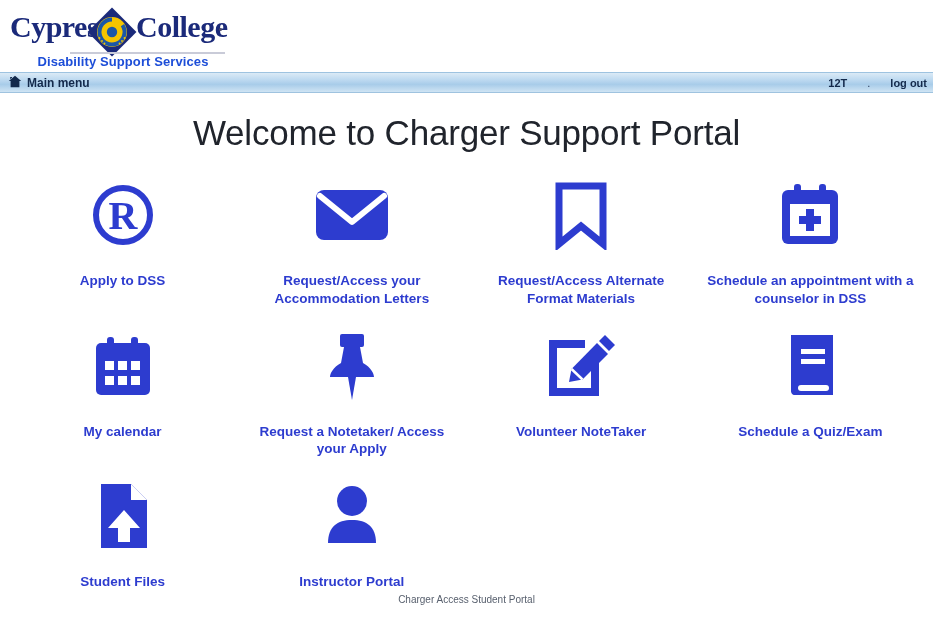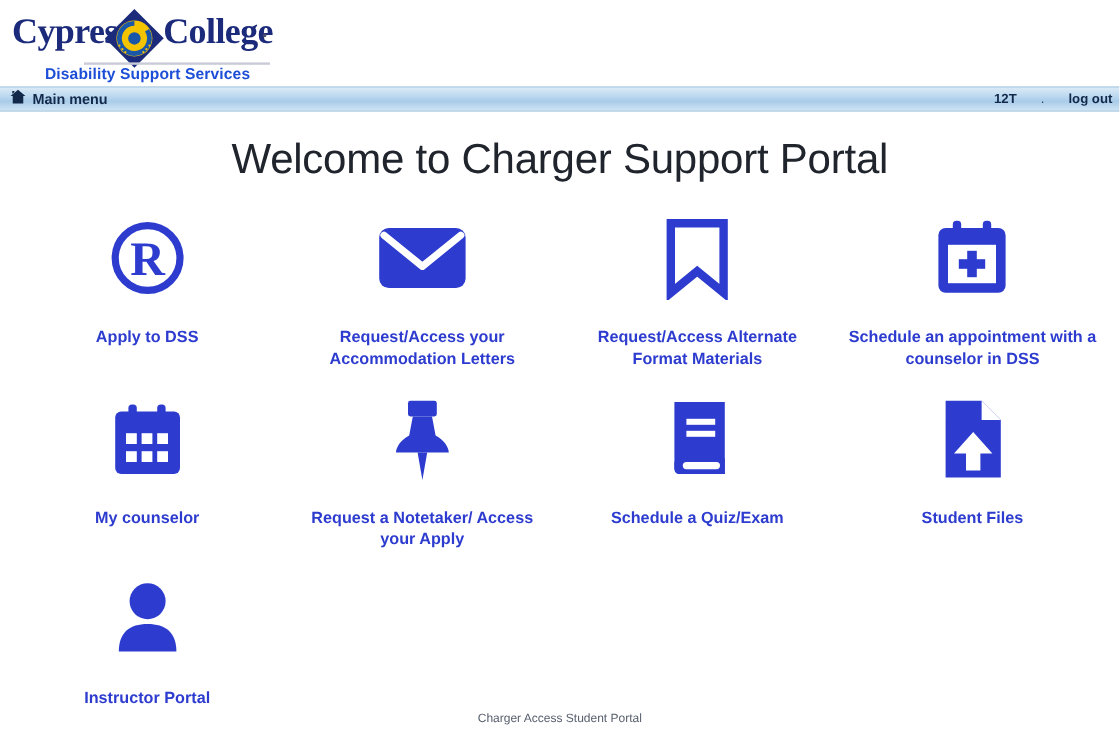--- a/index.html
+++ b/index.html
@@ -254,34 +254,45 @@
         <rect x="38" y="2" width="7" height="12" rx="3" fill="#2d3ccf"></rect>
         <rect x="3" y="8" width="54" height="52" rx="5" fill="#2d3ccf"></rect>
         <rect x="12" y="26" width="9" height="9" fill="#ffffff"></rect>
         <rect x="25" y="26" width="9" height="9" fill="#ffffff"></rect>
         <rect x="38" y="26" width="9" height="9" fill="#ffffff"></rect>
         <rect x="12" y="41" width="9" height="9" fill="#ffffff"></rect>
         <rect x="25" y="41" width="9" height="9" fill="#ffffff"></rect>
         <rect x="38" y="41" width="9" height="9" fill="#ffffff"></rect>
       </svg>
     </span>
-    <span class="tile-label">My counselor</span>
+    <span class="tile-label">My calendar</span>
   </a>
 
   <a class="tile" href="#">
     <span class="tile-icon">
       <svg width="64" height="72" viewBox="0 0 64 72">
         <rect x="20" y="4" width="24" height="13" rx="2" fill="#2d3ccf"></rect>
         <path d="M24 17 L40 17 L43 33 C51 37 54 44 54 47 L10 47 C10 44 13 37 21 33 Z" fill="#2d3ccf"></path>
         <path d="M28 47 L36 47 L32 70 Z" fill="#2d3ccf"></path>
       </svg>
     </span>
     <span class="tile-label">Request a Notetaker/ Access your Apply</span>
   </a>
 
+  <a class="tile" href="#">
+    <span class="tile-icon">
+      <svg width="68" height="64" viewBox="0 0 68 64">
+        <path d="M48 28 L48 58 L6 58 L6 10 L34 10" fill="none" stroke="#2d3ccf" stroke-width="8" stroke-linecap="square"></path>
+        <path d="M22 48 L24.5 35 L50 9 L61 20 L35.5 45.5 Z" fill="#2d3ccf"></path>
+        <path d="M24.5 35 L35.5 45.5" stroke="#ffffff" stroke-width="2.5"></path>
+        <path d="M52 7 L58 1 L68 11 L62 17 Z" fill="#2d3ccf"></path>
+      </svg>
+    </span>
+    <span class="tile-label">Volunteer NoteTaker</span>
+  </a>
 
   <a class="tile" href="#">
     <span class="tile-icon">
       <svg width="58" height="66" viewBox="0 0 58 66">
         <path d="M10 2 L52 2 L52 62 L14 62 C11 62 10 60 10 57 Z" fill="#2d3ccf"></path>
         <path d="M10 52 C10 52 12 49 16 49 L52 49 L52 62 L16 62 C12 62 10 59 10 57 Z" fill="#2d3ccf"></path>
         <rect x="20" y="16" width="24" height="5" fill="#ffffff"></rect>
         <rect x="20" y="26" width="24" height="5" fill="#ffffff"></rect>
         <rect x="17" y="52" width="31" height="6" rx="3" fill="#ffffff"></rect>
       </svg>

